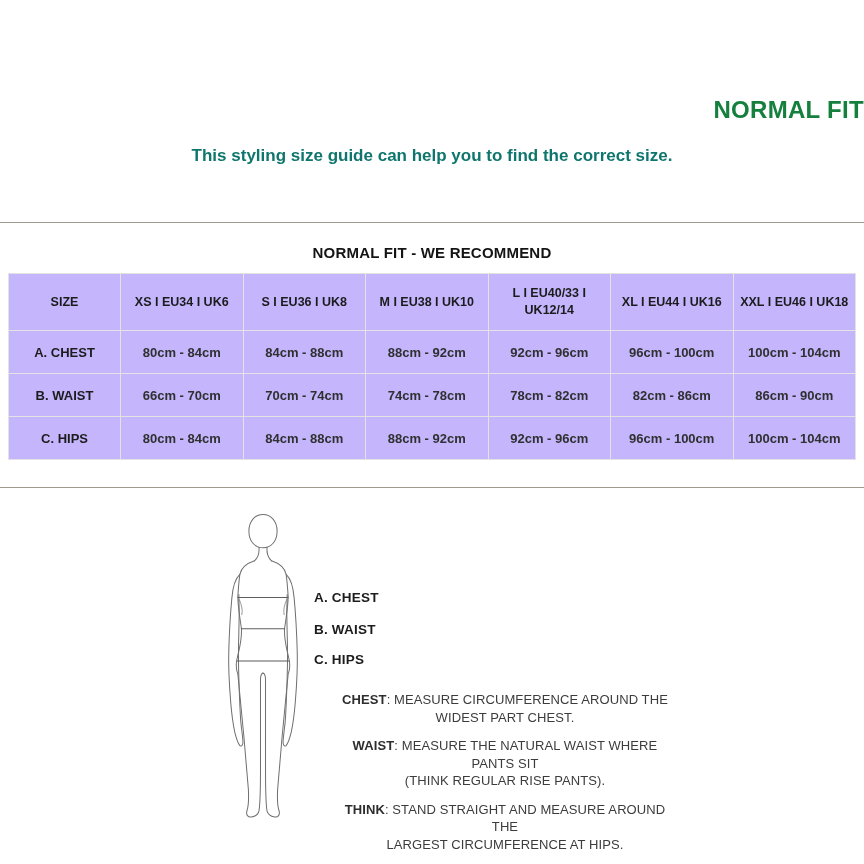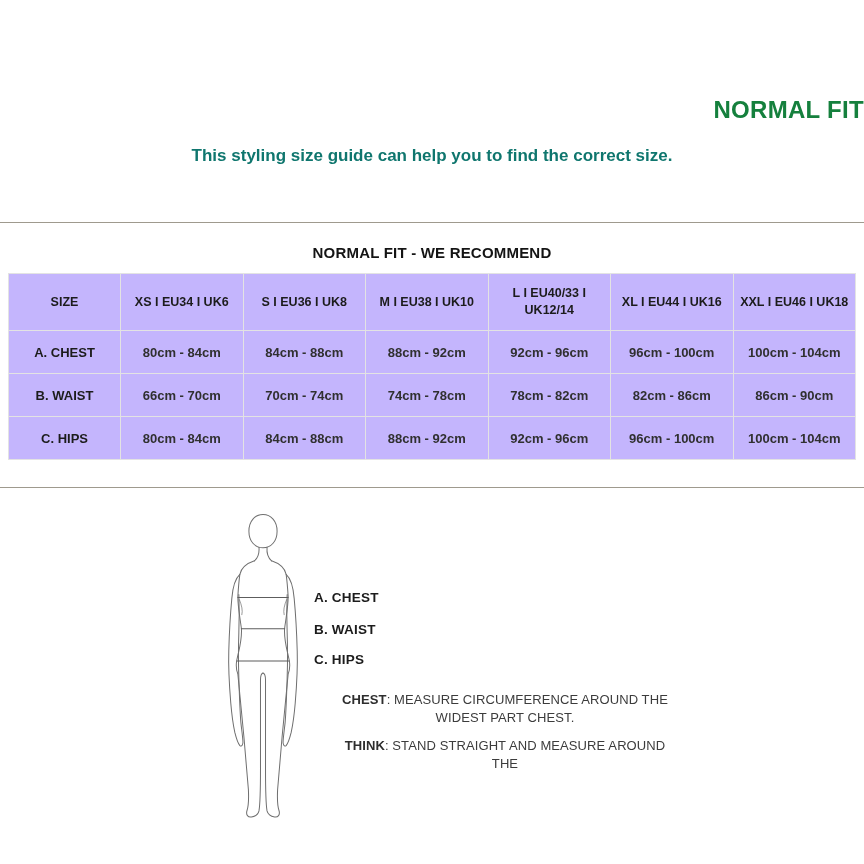--- a/index.html
+++ b/index.html
@@ -215,16 +215,17 @@
     <path d="M 47 242 L 133 242" stroke="#5d5d5d"></path>
     <path d="M 38 306 L 142 306" stroke="#5d5d5d"></path>
   </svg>
 
   <div class="diagram-label a">A. CHEST</div>
   <div class="diagram-label b">B. WAIST</div>
   <div class="diagram-label c">C. HIPS</div>
 
   <div class="guide">
     <p><b>CHEST</b><span>: MEASURE CIRCUMFERENCE AROUND THE</span><br><span>WIDEST PART CHEST.</span></p>
-    <p><b>THINK</b><span>: STAND STRAIGHT AND MEASURE AROUND THE</span><br></p>
+    <p><b>WAIST</b><span>: MEASURE THE NATURAL WAIST WHERE PANTS SIT</span><br><span>(THINK REGULAR RISE PANTS).</span></p>
+    <p><b>THINK</b><span>: STAND STRAIGHT AND MEASURE AROUND THE</span><br><span>LARGEST CIRCUMFERENCE AT HIPS.</span></p>
   </div>
 
 </div>
 
 </body></html>

